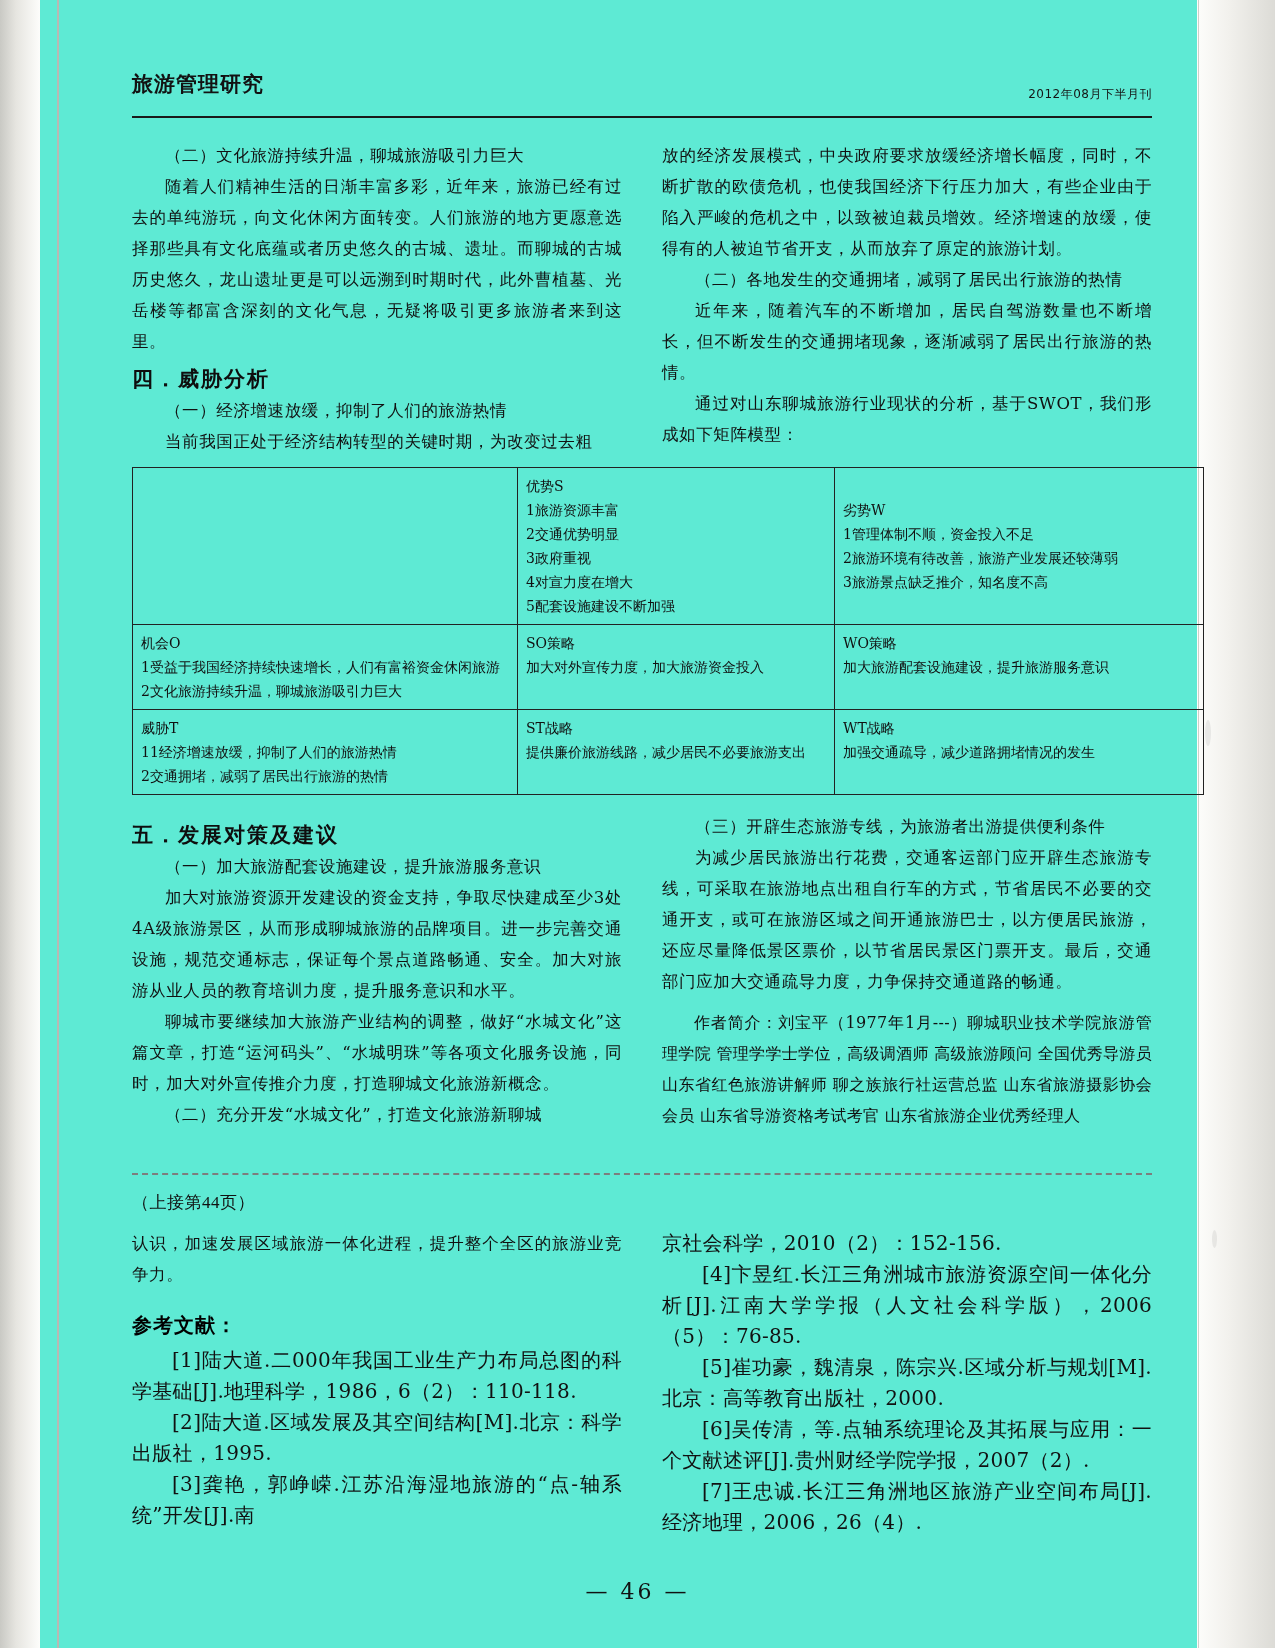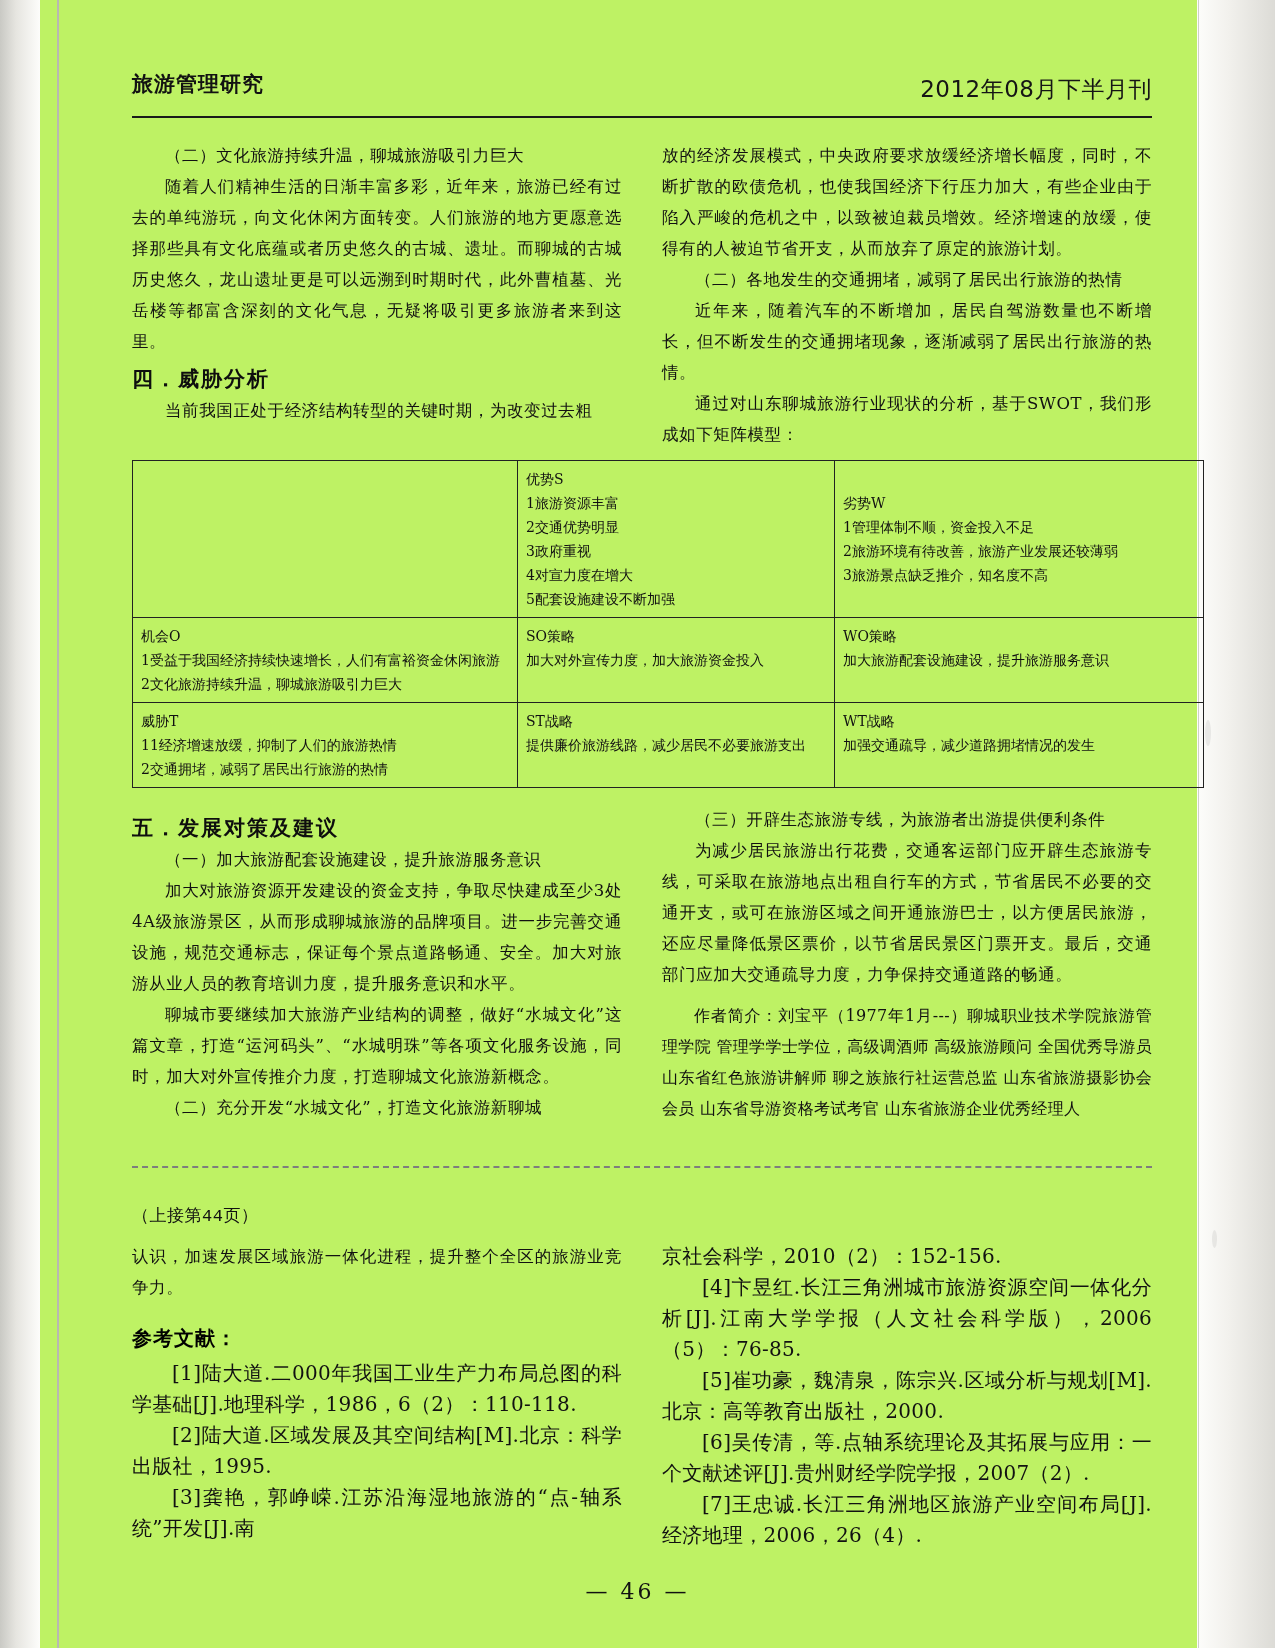--- a/index.html
+++ b/index.html
@@ -7,21 +7,21 @@
     padding: 0;
     background: #ffffff;
   }
   body {
     font-family: "DejaVu Sans", "Liberation Sans", sans-serif;
   }
   .page {
     position: relative;
     width: 1275px;
     height: 1648px;
-    background: #bef264;
+    background: #5eead4;
     overflow: hidden;
   }
   
   .scan-left-edge {
     position: absolute;
     left: 0; top: 0;
     width: 40px; height: 100%;
     background: linear-gradient(to right, #c9c9c4 0%, #e6e5e0 40%, #fdfdfb 100%);
   }
   .scan-left-line {
@@ -58,22 +58,22 @@
     position: absolute;
     left: 0; top: 0;
     font-family: "DejaVu Serif", "Liberation Serif", serif;
     font-size: 21px;
     font-weight: bold;
     letter-spacing: 1px;
     color: #121212;
   }
   .issue-date {
     position: absolute;
-    right: 0; top: 4px;
-    font-size: 23px;
+    right: 0; top: 16px;
+    font-size: 12px;
     color: #151515;
     letter-spacing: 0.5px;
   }
   
   .cols {
     display: flex;
     margin-top: 22px;
     gap: 40px;
   }
   .col {
@@ -118,23 +118,23 @@
   .swot .c2 { width: 300px; }
   .swot .c3 { width: 352px; }
   .swot .ttl { display: block; }
   
   .divider {
     margin-top: 42px;
     border-top: 2px dashed #7d7d7d;
     width: 1020px;
   }
   .cont-note {
-    font-family: Liberation Mono, monospace;
+    font-family: Liberation Serif, serif;
     font-size: 17px;
-    margin-top: 36px;
+    margin-top: 16px;
     color: #111;
     letter-spacing: 0.5px;
   }
   h3.refs-title {
     font-family: "DejaVu Serif", "Liberation Serif", serif;
     font-size: 20px;
     font-weight: bold;
     margin: 22px 0 6px 0;
     letter-spacing: 1px;
   }
@@ -194,20 +194,21 @@
     <div class="masthead">
       <div class="journal-name">旅游管理研究</div>
       <div class="issue-date">2012年08月下半月刊</div>
     </div>
 
     <div class="cols">
       <div class="col">
         <p class="para">（二）文化旅游持续升温，聊城旅游吸引力巨大</p>
         <p class="para">随着人们精神生活的日渐丰富多彩，近年来，旅游已经有过去的单纯游玩，向文化休闲方面转变。人们旅游的地方更愿意选择那些具有文化底蕴或者历史悠久的古城、遗址。而聊城的古城历史悠久，龙山遗址更是可以远溯到时期时代，此外曹植墓、光岳楼等都富含深刻的文化气息，无疑将吸引更多旅游者来到这里。</p>
         <h3 class="sec">四．威胁分析</h3>
+        <p class="para">（一）经济增速放缓，抑制了人们的旅游热情</p>
         <p class="para">当前我国正处于经济结构转型的关键时期，为改变过去粗</p>
       </div>
       <div class="col">
         <p class="para" style="text-indent:0;">放的经济发展模式，中央政府要求放缓经济增长幅度，同时，不断扩散的欧债危机，也使我国经济下行压力加大，有些企业由于陷入严峻的危机之中，以致被迫裁员增效。经济增速的放缓，使得有的人被迫节省开支，从而放弃了原定的旅游计划。</p>
         <p class="para">（二）各地发生的交通拥堵，减弱了居民出行旅游的热情</p>
         <p class="para">近年来，随着汽车的不断增加，居民自驾游数量也不断增长，但不断发生的交通拥堵现象，逐渐减弱了居民出行旅游的热情。</p>
         <p class="para">通过对山东聊城旅游行业现状的分析，基于SWOT，我们形成如下矩阵模型：</p>
       </div>
     </div>
 

